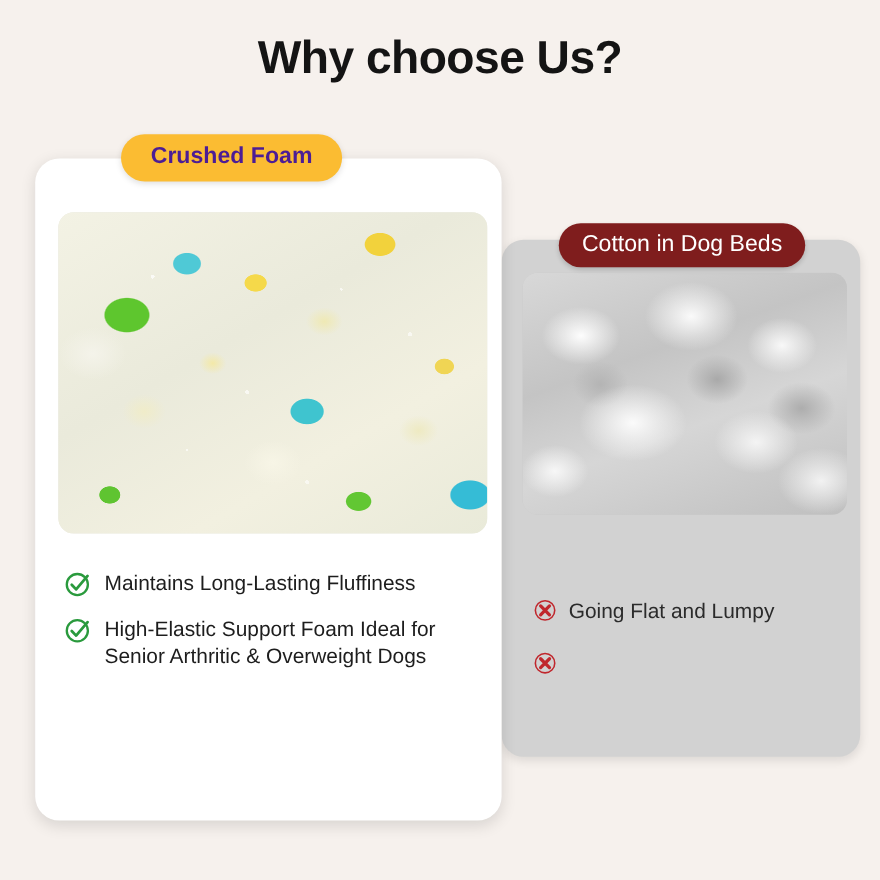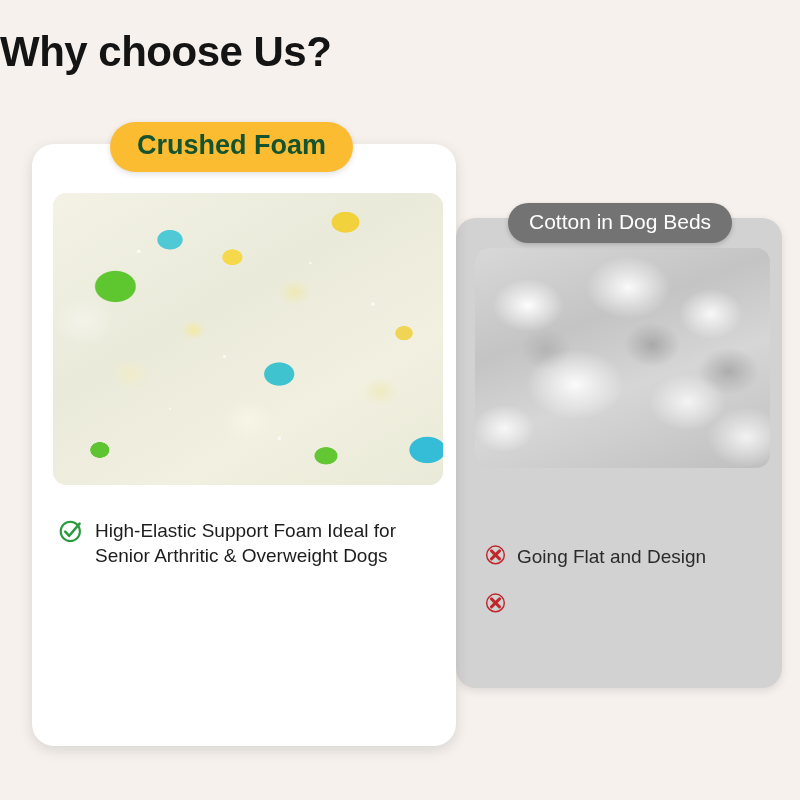--- a/index.html
+++ b/index.html
@@ -15,21 +15,21 @@
     font-family: "Liberation Sans", sans-serif;
     position: relative;
   }
 
   
   .page-title {
     position: absolute;
     top: 28px;
     left: 0;
     width: 800px;
-    text-align: left;
+    text-align: center;
     font-size: 42px;
     font-weight: bold;
     color: #141414;
     letter-spacing: -0.5px;
   }
 
   
   .card-gray {
     position: absolute;
     left: 456px;
@@ -39,21 +39,21 @@
     background: #d2d2d2;
     border-radius: 20px;
     box-shadow: 0 3px 9px rgba(0,0,0,0.10);
   }
 
   .badge-dark {
     position: absolute;
     left: 508px;
     top: 203px;
     padding: 7px 21px 9px 21px;
-    background: #737373;
+    background: #7f1d1d;
     color: #ffffff;
     font-size: 21px;
     border-radius: 22px;
     white-space: nowrap;
     z-index: 6;
     box-shadow: 0 2px 5px rgba(0,0,0,0.18);
   }
 
   .photo-cotton {
     position: absolute;
@@ -98,22 +98,22 @@
     box-shadow: 0 4px 14px rgba(0,0,0,0.12);
     z-index: 4;
   }
 
   .badge-yellow {
     position: absolute;
     left: 110px;
     top: 122px;
     padding: 8px 27px 11px 27px;
     background: #fbbc32;
-    color: #14532d;
-    font-size: 27px;
+    color: #4c1d95;
+    font-size: 21px;
     font-weight: bold;
     border-radius: 26px;
     white-space: nowrap;
     z-index: 8;
     box-shadow: 0 2px 6px rgba(0,0,0,0.13);
   }
 
   .photo-foam {
     position: absolute;
     left: 53px;
@@ -222,21 +222,21 @@
 
 <div class="badge-dark">Cotton in Dog Beds</div>
 
 <div class="cons-list">
 
   <div class="con-row">
     <svg class="icon-x" viewBox="0 0 24 24">
       <circle cx="12" cy="12.4" r="9.2" fill="none" stroke="#c0272d" stroke-width="1.5"></circle>
       <path d="M7.8 8.2 L16.2 16.6 M16.2 8.2 L7.8 16.6" stroke="#c0272d" stroke-width="3.1" stroke-linecap="round"></path>
     </svg>
-    <span class="row-text">Going Flat and Design</span>
+    <span class="row-text">Going Flat and Lumpy</span>
   </div>
 
   <div class="con-row">
     <svg class="icon-x" viewBox="0 0 24 24">
       <circle cx="12" cy="12.4" r="9.2" fill="none" stroke="#c0272d" stroke-width="1.5"></circle>
       <path d="M7.8 8.2 L16.2 16.6 M16.2 8.2 L7.8 16.6" stroke="#c0272d" stroke-width="3.1" stroke-linecap="round"></path>
     </svg>
   </div>
 
 </div>
@@ -244,23 +244,30 @@
 <div class="card-white"></div>
 
 <div class="photo-foam">
   <div class="foam-tex"></div>
 </div>
 
 <div class="badge-yellow">Crushed Foam</div>
 
 <div class="pros-list">
 
-
   <div class="pro-row">
     <svg class="icon-check" viewBox="0 0 26 26">
       <circle cx="12.3" cy="13.4" r="9.6" fill="none" stroke="#2a9a3d" stroke-width="2.1"></circle>
       <path d="M7.2 13.6 L11.2 17.8 L21.6 5.6" fill="none" stroke="#2a9a3d" stroke-width="2.5" stroke-linecap="round" stroke-linejoin="round"></path>
     </svg>
+    <span class="row-text">Maintains Long-Lasting Fluffiness</span>
+  </div>
+
+  <div class="pro-row">
+    <svg class="icon-check" viewBox="0 0 26 26">
+      <circle cx="12.3" cy="13.4" r="9.6" fill="none" stroke="#2a9a3d" stroke-width="2.1"></circle>
+      <path d="M7.2 13.6 L11.2 17.8 L21.6 5.6" fill="none" stroke="#2a9a3d" stroke-width="2.5" stroke-linecap="round" stroke-linejoin="round"></path>
+    </svg>
     <span class="row-text">High-Elastic Support Foam Ideal for Senior Arthritic &amp; Overweight Dogs</span>
   </div>
 
 
 </div>
 
 </body></html>

